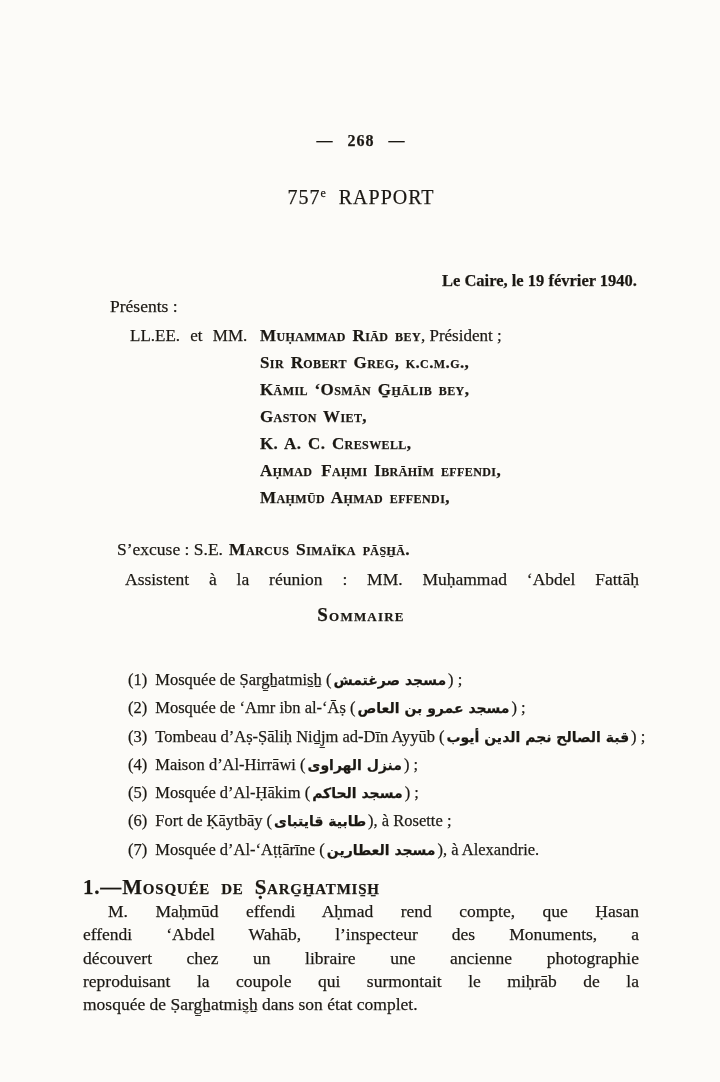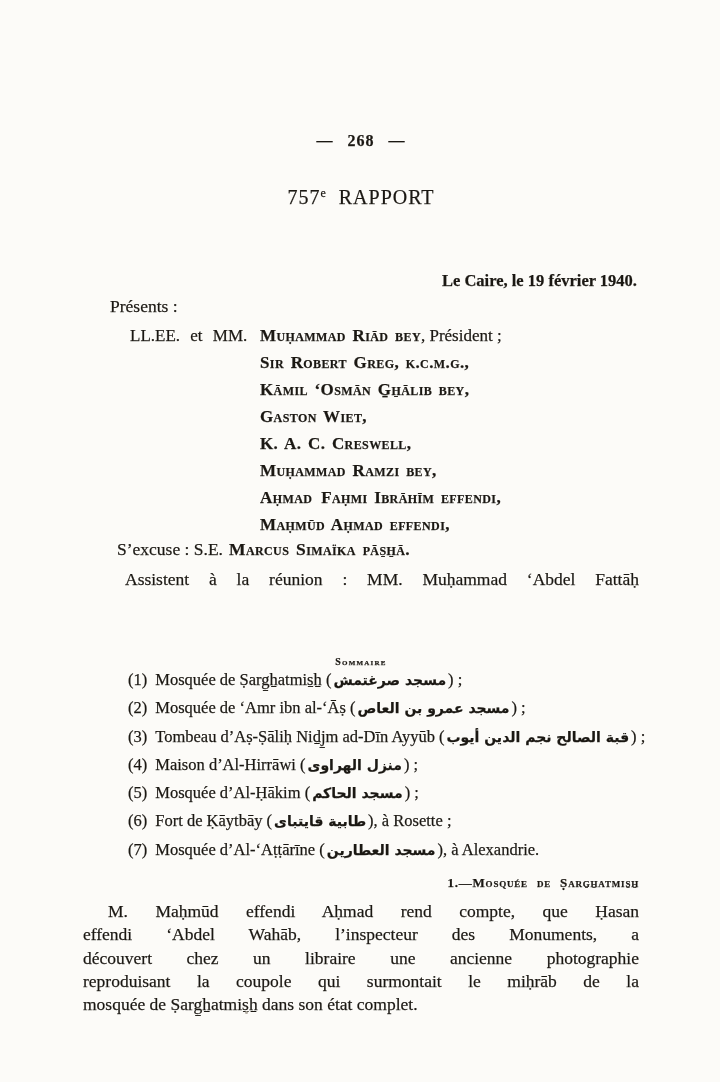--- a/index.html
+++ b/index.html
@@ -28,27 +28,27 @@
   .att-intro{display:inline-block;width:130px;word-spacing:6px;}
   .att-name{font-variant:small-caps;font-weight:bold;letter-spacing:.4px;word-spacing:2px;}
   .att-after{font-size:17px;}
 
   .excuse{top:499px;padding-left:34px;font-size:17.5px;white-space:nowrap;}
   .excuse .exname{font-variant:small-caps;font-weight:bold;letter-spacing:.4px;margin-left:6px;word-spacing:2px;text-align:center;}
 
   .assist{top:528px;font-size:17.5px;line-height:23.5px;}
   .assist .l1{text-align:justify;text-align-last:justify;text-indent:42px;font-family:Liberation Serif, serif;}
 
-  .som-title{top:616px;text-align:center;font-variant:small-caps;font-weight:bold;font-size:10px;letter-spacing:1.2px;}
+  .som-title{top:564px;text-align:center;font-variant:small-caps;font-weight:bold;font-size:19px;letter-spacing:1.2px;}
   .som-items{top:626px;padding-left:45px;}
   .som-row{height:28.3px;line-height:28.3px;font-size:16.5px;white-space:nowrap;}
   .som-num{margin-right:8px;}
   .som-ar{font-family:"DejaVu Sans",sans-serif;font-size:14px;font-weight:bold;padding:0 2px;}
 
-  .sec-heading{top:835px;text-align:right;font-variant:small-caps;font-weight:bold;font-size:13px;letter-spacing:.8px;word-spacing:5px;}
+  .sec-heading{top:835px;text-align:left;font-variant:small-caps;font-weight:bold;font-size:21px;letter-spacing:.8px;word-spacing:5px;}
 
   .para{top:860px;font-size:17.5px;line-height:23.3px;}
   .para .pl{text-align:justify;text-align-last:justify;}
   .para .pl.first{text-indent:25px;}
   .para .pl.last{text-align:left;text-align-last:left;}
 
   .speck{position:absolute;width:3px;height:3px;border-radius:50%;background:#b3ada3;}
 </style>
 </head>
 <body>
@@ -66,21 +66,20 @@
     <div class="abs dateline">Le Caire, le 19 février 1940.</div>
 
     <div class="abs presents">Présents :</div>
 
     <div class="abs attendees">
       <div class="att-row"><span class="att-intro">LL.EE. et MM.</span><span class="att-name">Muḥammad Riād bey</span><span class="att-after">, Président ;</span></div>
       <div class="att-row"><span class="att-intro"></span><span class="att-name">Sir Robert Greg, k.c.m.g.,</span></div>
       <div class="att-row"><span class="att-intro"></span><span class="att-name">Kāmil ‘Osmān G̱ẖālib bey,</span></div>
       <div class="att-row"><span class="att-intro"></span><span class="att-name">Gaston Wiet,</span></div>
       <div class="att-row"><span class="att-intro"></span><span class="att-name">K. A. C. Creswell,</span></div>
-      <div class="att-row"><span class="att-intro"></span><span class="att-name">Muḥammad Ramzi bey,</span></div>
       <div class="att-row"><span class="att-intro"></span><span class="att-name">Aḥmad Faḥmi Ibrāhīm effendi,</span></div>
       <div class="att-row"><span class="att-intro"></span><span class="att-name">Maḥmūd Aḥmad effendi,</span></div>
     </div>
 
     <div class="abs excuse">
       <span>S’excuse : S.E.</span><span class="exname">Marcus Simaïka pās̱ẖā.</span>
     </div>
 
     <div class="abs assist">
       <div class="l1">Assistent à la réunion : MM. Muḥammad ‘Abdel Fattāḥ</div>

